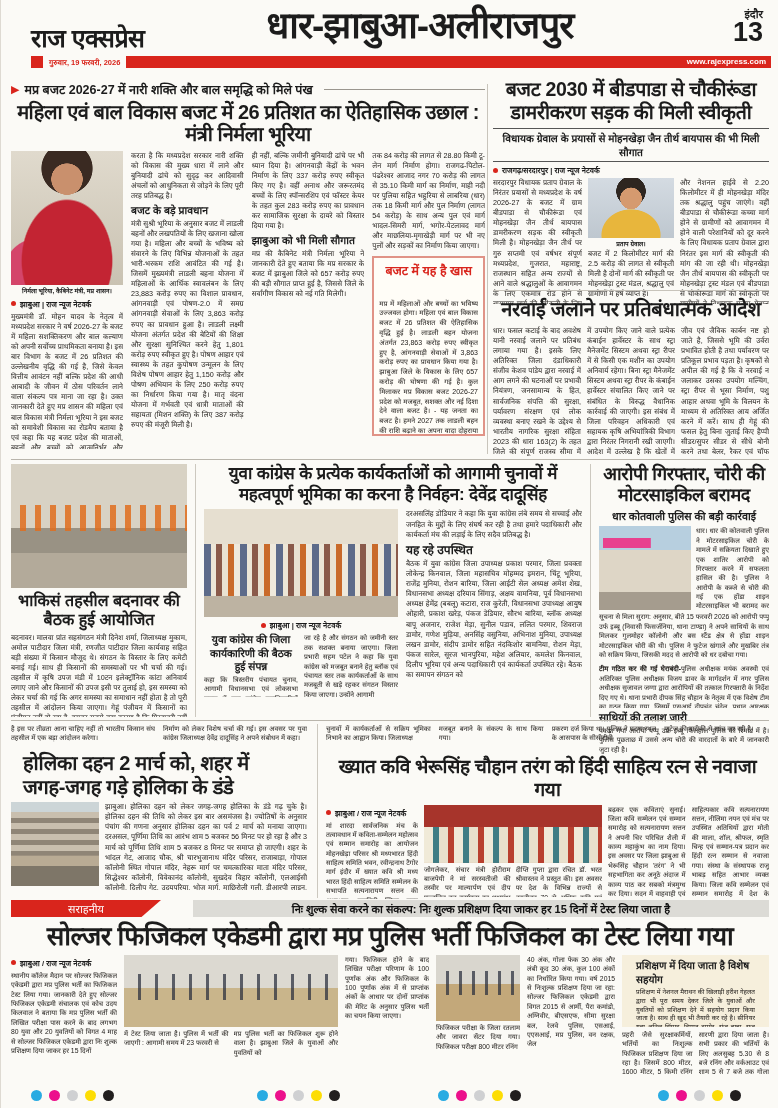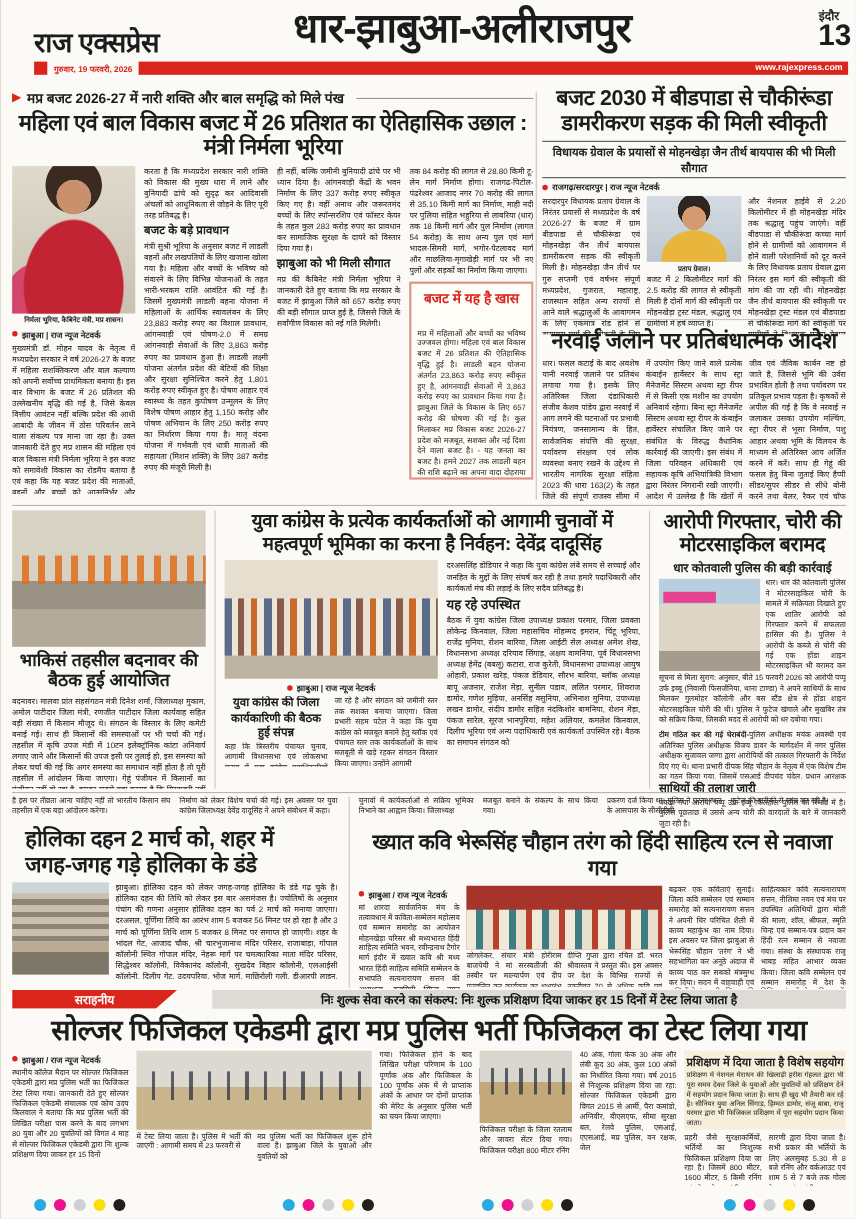--- a/index.html
+++ b/index.html
@@ -3,21 +3,21 @@
 <meta charset="utf-8">
 <style>
   html,body{margin:0;padding:0;background:#e9e7e2;}
   #page{position:relative;width:778px;height:1108px;margin:0 auto;background:#fbfaf6;
         font-family:"Liberation Sans","DejaVu Sans",sans-serif;color:#1c1c1c;overflow:hidden;
         border-left:1px solid #dedad2;border-right:1px solid #dedad2;}
   
   .paper-name{position:absolute;left:30px;top:20px;font-size:25px;font-weight:900;letter-spacing:-.5px;}
   .masthead{position:absolute;left:180px;right:120px;top:4px;text-align:center;font-size:37px;font-weight:900;letter-spacing:-1px;line-height:1.2;}
   .city{position:absolute;right:16px;top:6px;font-size:11px;font-weight:800;text-align:right;}
-  .pageno{position:absolute;right:5px;top:18px;font-size:27px;font-weight:900;text-align:right;line-height:1.1;}
+  .pageno{position:absolute;right:16px;top:18px;font-size:27px;font-weight:900;text-align:right;line-height:1.1;}
   .barrow{position:absolute;left:30px;right:8px;top:55px;height:13px;display:flex;align-items:center;gap:6px;}
   .redsq{width:12px;height:12px;background:#d9251c;flex:none;}
   .dateline{color:#d9251c;font-size:7.5px;font-weight:800;white-space:nowrap;}
   .redbar{flex:1;height:12px;background:#d9251c;display:flex;align-items:center;justify-content:flex-end;padding-right:5px;}
   .website{color:#fff;font-size:8px;font-weight:700;}
   
   .bodytext{font-size:7.2px;line-height:1.4;text-align:justify;color:#24211e;overflow:hidden;}
   .tinytext{font-size:6.8px;line-height:1.38;text-align:justify;color:#24211e;overflow:hidden;}
   .byline-row{display:flex;align-items:center;gap:4px;font-size:7.6px;font-weight:800;margin:3px 0;}
   .byline-dot{width:5px;height:5px;border-radius:50%;background:#d9251c;flex:none;}
@@ -104,39 +104,39 @@
   .kavi-colA{width:92px;flex:none;}
   .kavi-mid{width:178px;flex:none;}
   .ceremony-ph{width:178px;height:58px;
      background:
        repeating-linear-gradient(90deg,#f0ead8 0 9px,#3f7d84 9px 15px,#e8e0cc 15px 24px,#b8402f 24px 30px) 0 100%/100% 62% no-repeat,
        linear-gradient(#a7342b 0 42%, #c05a41 42%);}
   .under-row{display:flex;gap:5px;margin-top:2px;height:32px;overflow:hidden;}
   
   #soldier{position:absolute;left:10px;right:10px;top:900px;height:200px;box-sizing:border-box;}
   .ribbon-row{display:flex;height:17px;}
-  .ribbon{background:#d9251c;color:#fff;width:150px;flex:none;display:flex;align-items:center;justify-content:center;font-size:11px;font-weight:700;clip-path:polygon(0 0,100% 0,87% 100%,0 100%);}
+  .ribbon{background:#d9251c;color:#fff;width:150px;flex:none;display:flex;align-items:center;justify-content:center;font-size:11px;font-weight:400;clip-path:polygon(0 0,100% 0,87% 100%,0 100%);}
   .strip{flex:1;background:#dcdbd6;display:flex;align-items:center;justify-content:center;font-size:11px;font-weight:800;color:#111;margin-left:32px;}
   .sol-headline{font-size:26px;font-weight:900;text-align:center;letter-spacing:-.5px;line-height:1.15;margin:5px 0 3px;}
   .sol-row{display:flex;gap:7px;height:124px;overflow:hidden;margin-top:2px;}
   .sol-colA{width:106px;flex:none;}
   .sol-ph1wrap{width:214px;flex:none;}
   .field-ph1{width:214px;height:72px;
      background:
        repeating-linear-gradient(90deg, transparent 0 14px, rgba(40,45,60,.72) 14px 17px) 0 42%/100% 26px no-repeat,
        linear-gradient(#dcd9d1 0 46%, #c9b58b 46%);}
   .sol-colB{width:84px;flex:none;}
   .sol-ph2wrap{width:84px;flex:none;}
   .field-ph2{width:84px;height:66px;
      background:
        repeating-linear-gradient(90deg, transparent 0 10px, rgba(40,45,60,.72) 10px 13px) 0 38%/100% 24px no-repeat,
        linear-gradient(#d9d6ce 0 44%, #c3a87a 44%);}
   .sol-colC{width:88px;flex:none;}
   .sol-colD{flex:1;min-width:0;}
-  .sah-box{background:#f6efdc;padding:3px 2px;height:66px;overflow:hidden;}
+  .sah-box{background:#f6efdc;padding:3px 14px;height:66px;overflow:hidden;}
   .sah-title{font-size:10.3px;font-weight:800;margin-bottom:2px;}
   .d-row{display:flex;gap:6px;margin-top:3px;height:48px;overflow:hidden;}
   
   .regdots{position:absolute;bottom:7px;display:flex;gap:7px;}
   .regdots .dot{width:11px;height:11px;border-radius:50%;}
   .d-c{background:#29abe2}.d-m{background:#ec108c}.d-g{background:#cfd0d2}.d-y{background:#fddd04}.d-k{background:#221f1f}
   .rg1{left:30px}.rg2{left:256px}.rg3{left:437px}.rg4{left:657px}
   b{font-weight:800;}
 </style>
 </head>

